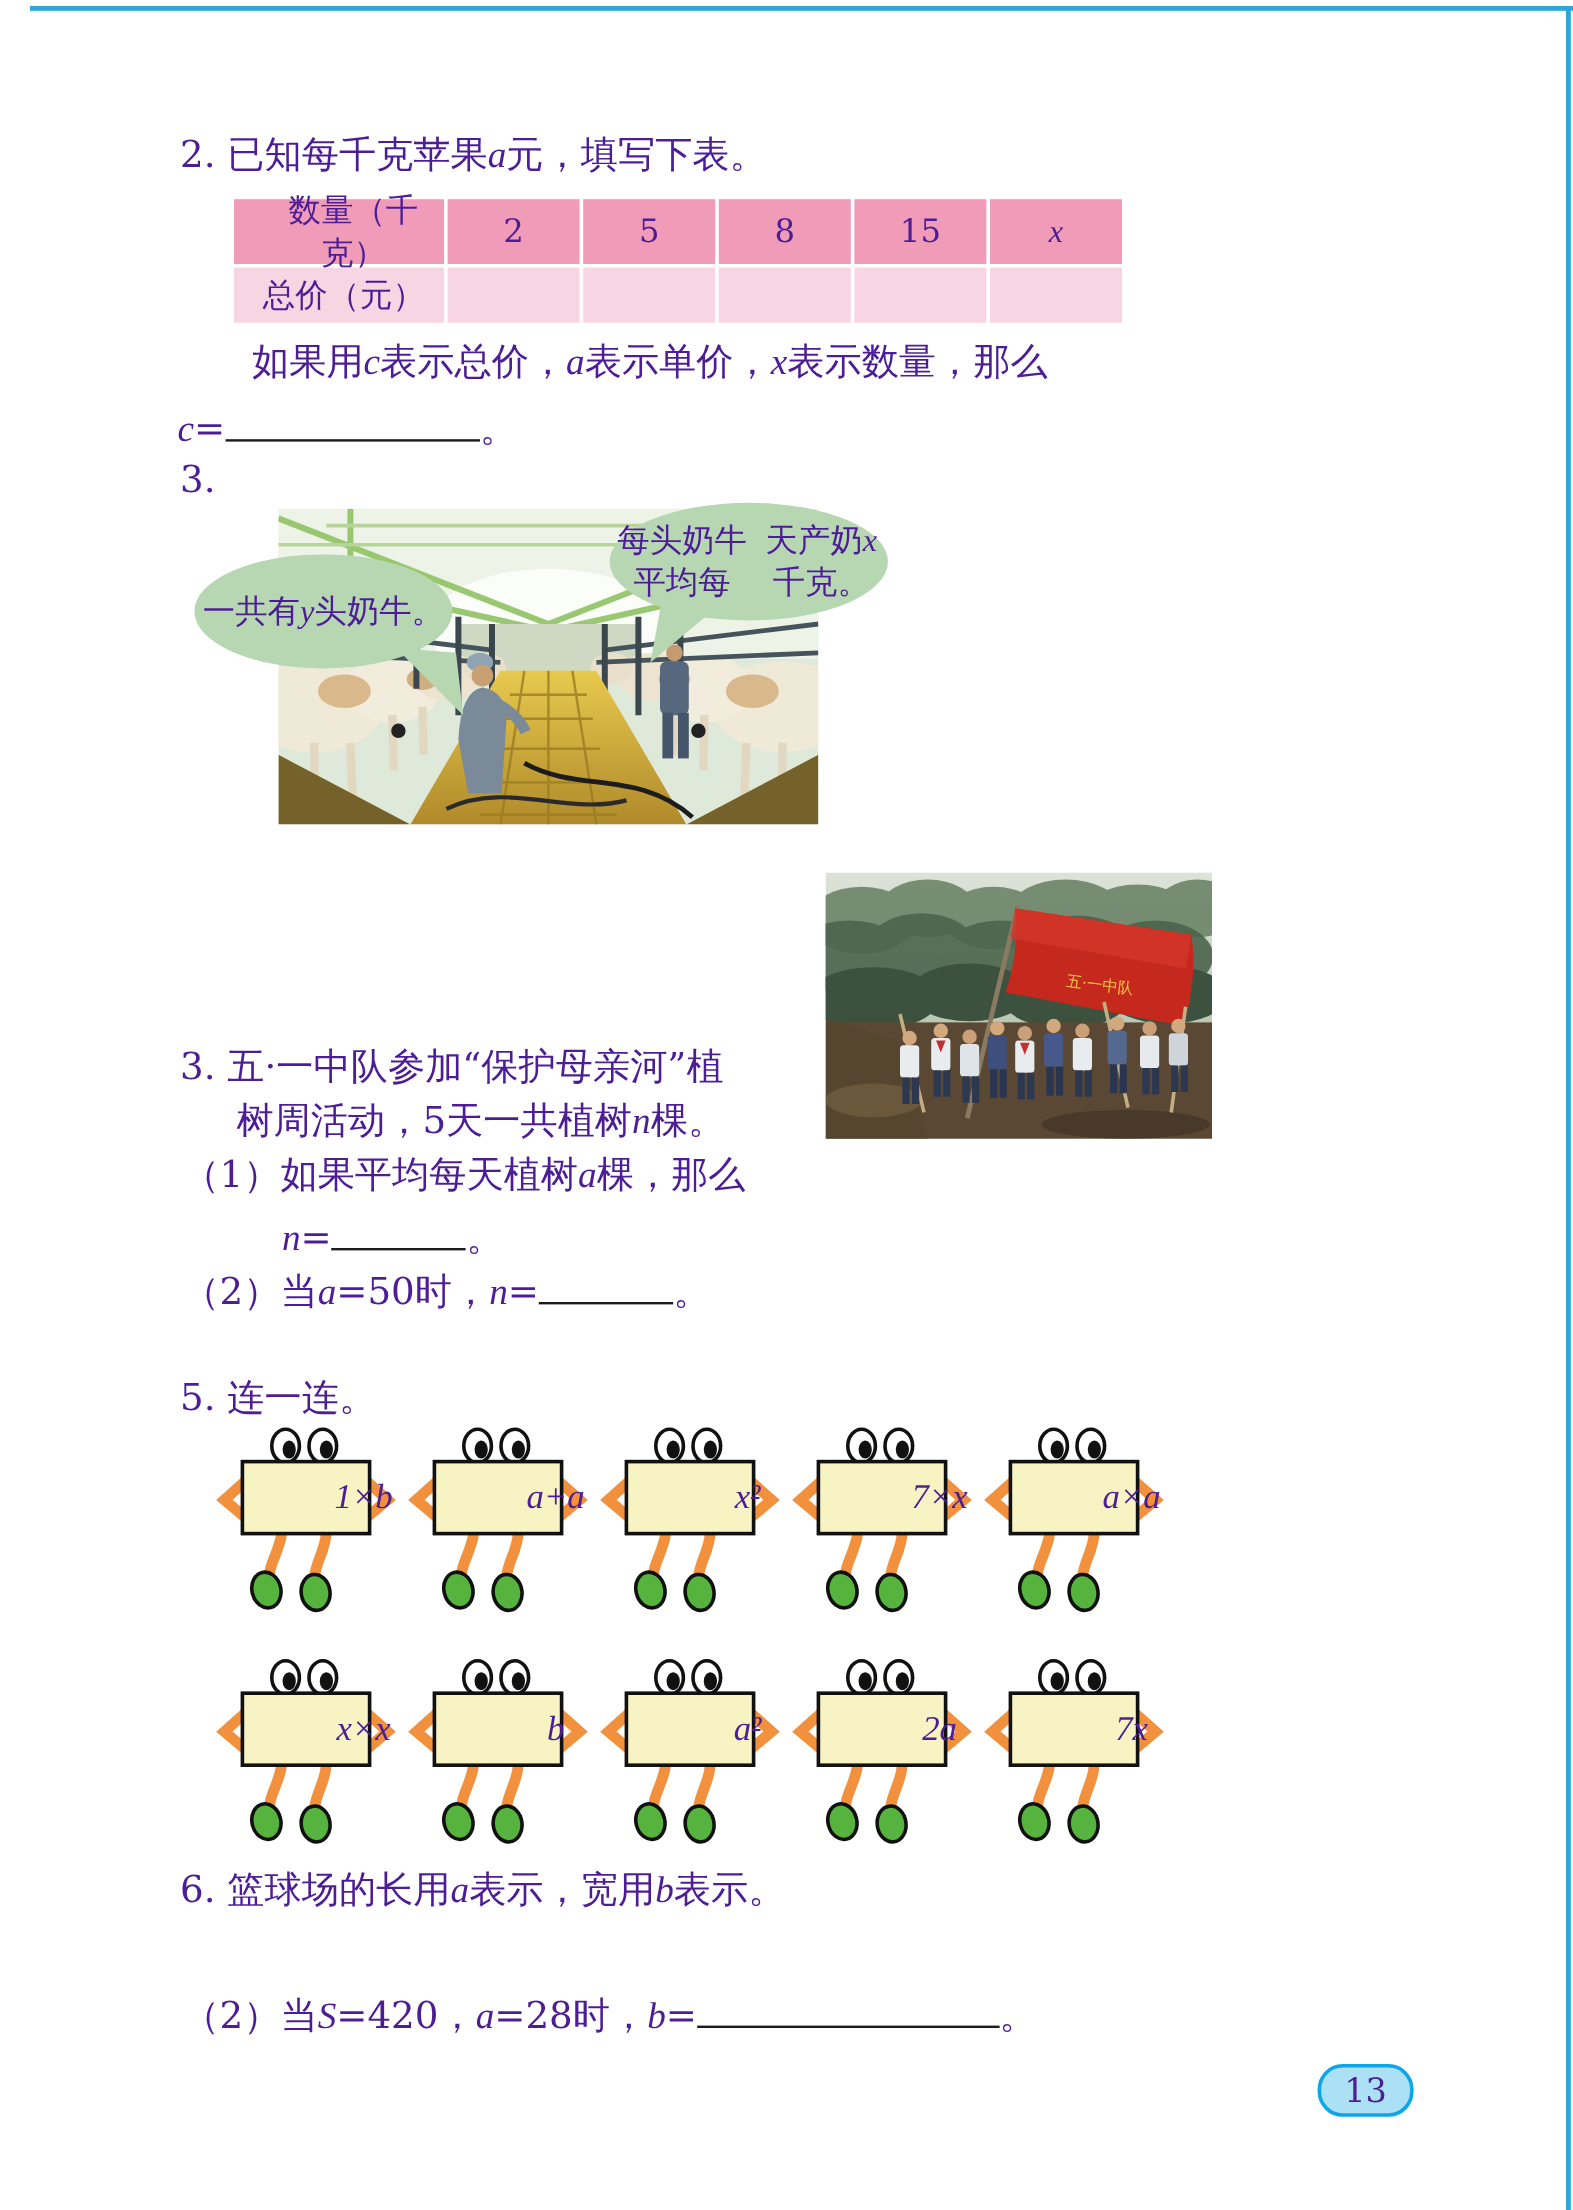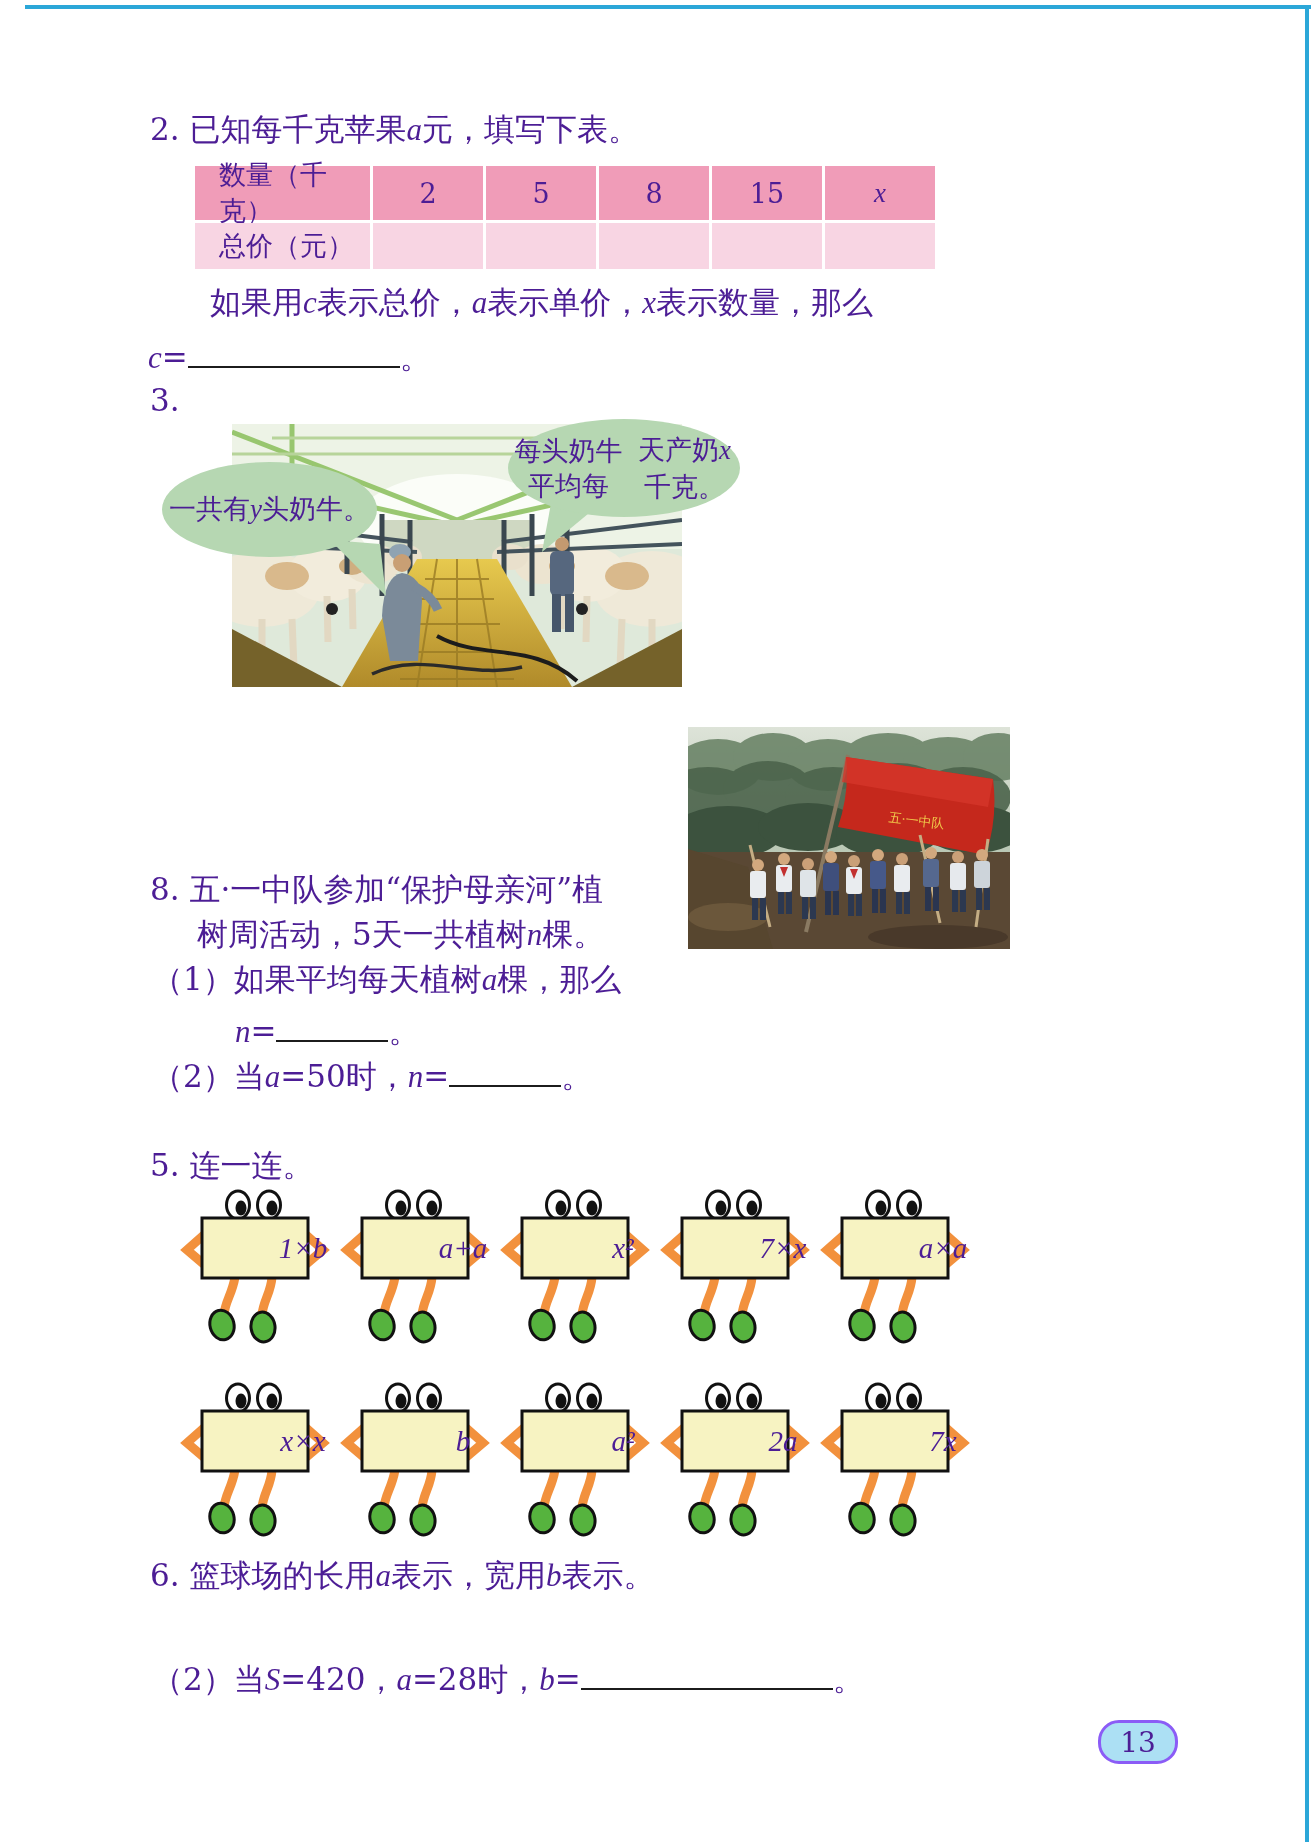--- a/index.html
+++ b/index.html
@@ -7,21 +7,21 @@
         font-family:"DejaVu Serif","Liberation Serif",serif;color:#4c1d95;}
   .btop{position:absolute;left:25px;right:0;top:5px;height:4px;background:#2ba7d8;}
   .bright{position:absolute;top:5px;bottom:0;right:2px;width:4px;background:#2ba7d8;}
   .line{position:absolute;white-space:nowrap;font-size:31px;line-height:1.25;}
   .v{font-style:italic;font-family:"Liberation Serif","DejaVu Serif",serif;}
   .blank{display:inline-block;border-bottom:2.5px solid #1c1c1c;height:1.02em;vertical-align:baseline;}
   
   .atable{position:absolute;left:195px;top:166px;display:flex;flex-direction:column;gap:3px;}
   .tr{display:flex;gap:3px;}
   .td{display:flex;align-items:center;justify-content:center;font-size:27px;}
-  .td.lbl{width:175px;justify-content:flex-start;padding-left:24px;box-sizing:border-box;}
+  .td.lbl{width:175px;justify-content:flex-start;padding-left:24px;box-sizing:border-box;text-align:center;}
   .td.dat{width:110px;}
   .tr.hd .td{background:#f09cb8;height:54px;}
   .tr.bd .td{background:#f8d5e3;height:46px;}
   
   .photo{position:absolute;}
   .photo svg{display:block;width:100%;height:100%;}
   
   .bubble{position:absolute;background:#b6d7b2;border-radius:50%;display:flex;
           align-items:center;justify-content:center;text-align:center;font-size:27px;line-height:1.3;}
   .tailsvg{position:absolute;}
@@ -29,21 +29,21 @@
   .q3text{position:absolute;left:700px;top:528px;width:345px;font-size:31px;letter-spacing:3px;}
   .q3text div{height:45px;line-height:45px;white-space:nowrap;}
   .q3text .ind{padding-left:58px;}
   
   .robot{position:absolute;width:160px;height:160px;}
   .rb{width:160px;height:160px;display:block;}
   .rlabel{position:absolute;left:27px;top:33px;width:106px;height:60px;display:flex;
           align-items:center;justify-content:center;font-size:29px;padding-left:48px;}
   
   .badge{position:absolute;left:1098px;top:1720px;width:74px;height:38px;background:#ace0f4;
-         border:3px solid #8b5cf6;border-radius:21px;display:flex;align-items:center;justify-content:center;
+         border:3px solid #0ea5e9;border-radius:21px;display:flex;align-items:center;justify-content:center;
          font-size:28px;}
   svg text{font-family:"DejaVu Serif","Liberation Serif",serif;}
 </style>
 </head>
 <body>
 
 <div class="page">
 
   <div class="btop"></div>
   <div class="bright"></div>
@@ -196,21 +196,21 @@
 
   <svg class="tailsvg" style="left:536px;top:498px" width="70" height="58">
     <polygon points="6,54 16,0 64,6" fill="#b6d7b2"></polygon>
   </svg>
   <div class="bubble" style="left:508px;top:419px;width:232px;height:98px">
     <div><span>每头奶牛平均每</span></div>
     <div><span>天产奶</span><i class="v">x</i><span>千克。</span></div>
   </div>
 
 
-  <div class="line" style="left:150px;top:870px">8. 五·一中队参加“保护母亲河”植</div>
+  <div class="line" style="left:150px;top:870px">3. 五·一中队参加“保护母亲河”植</div>
   <div class="line" style="left:197px;top:915px"><span>树周活动，5天一共植树</span><i class="v">n</i><span>棵。</span></div>
   <div class="line" style="left:152px;top:960px"><span>（1）如果平均每天植树</span><i class="v">a</i><span>棵，那么</span></div>
   <div class="line" style="left:235px;top:1008px"><i class="v">n</i><span>=</span><span class="blank" style="width:112px"></span><span>。</span></div>
   <div class="line" style="left:152px;top:1053px"><span>（2）当</span><i class="v">a</i><span>=50时，</span><i class="v">n</i><span>=</span><span class="blank" style="width:112px"></span><span>。</span></div>
 
   <div class="photo" style="left:688px;top:727px;width:322px;height:222px">
     <svg viewBox="0 0 322 222">
       <defs>
         <linearGradient id="mistG" x1="0" y1="0" x2="0" y2="1">
           <stop offset="0" stop-color="#dde3d8"></stop>

